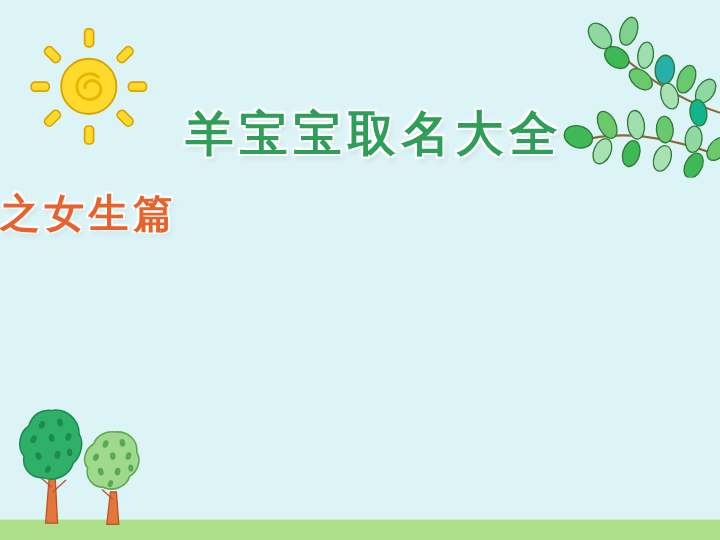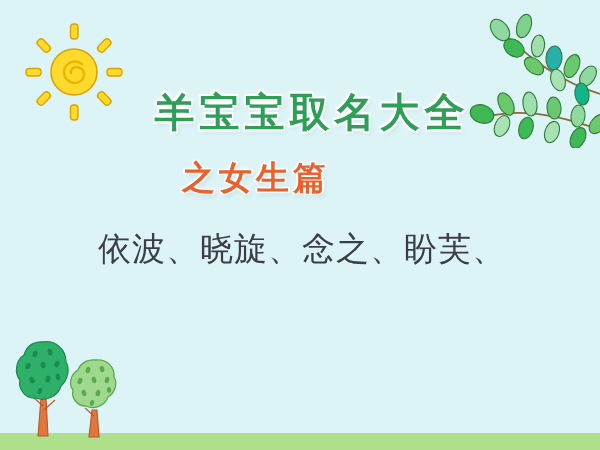--- a/index.html
+++ b/index.html
@@ -87,21 +87,21 @@
        0 0 6px rgba(255,255,255,0.95),
        2px 3px 4px rgba(120,170,175,0.30);
     white-space: nowrap;
   }
 
   .title-sub {
     position: absolute;
     left: 0;
     top: 158px;
     width: 600px;
-    text-align: center;
+    text-align: left;
     padding-right: 88px;
     box-sizing: border-box;
     font-family: "DejaVu Sans", sans-serif;
     font-size: 33px;
     font-weight: bold;
     letter-spacing: 4px;
     line-height: 40px;
     color: #e8622d;
     text-shadow:
       -1.4px -1.4px 0 #ffffff,
@@ -234,18 +234,17 @@
     </svg>
   </div>
 
   <div class="text-block">
 
     <div class="title-main">羊宝宝取名大全</div>
 
     <div class="title-sub">之女生篇</div>
 
     <div class="body-lines">
-      <div class="body-line">依波、晓旋、念之、盼芙、</div>
     </div>
 
   </div>
 
 </div>
 
 </body></html>

